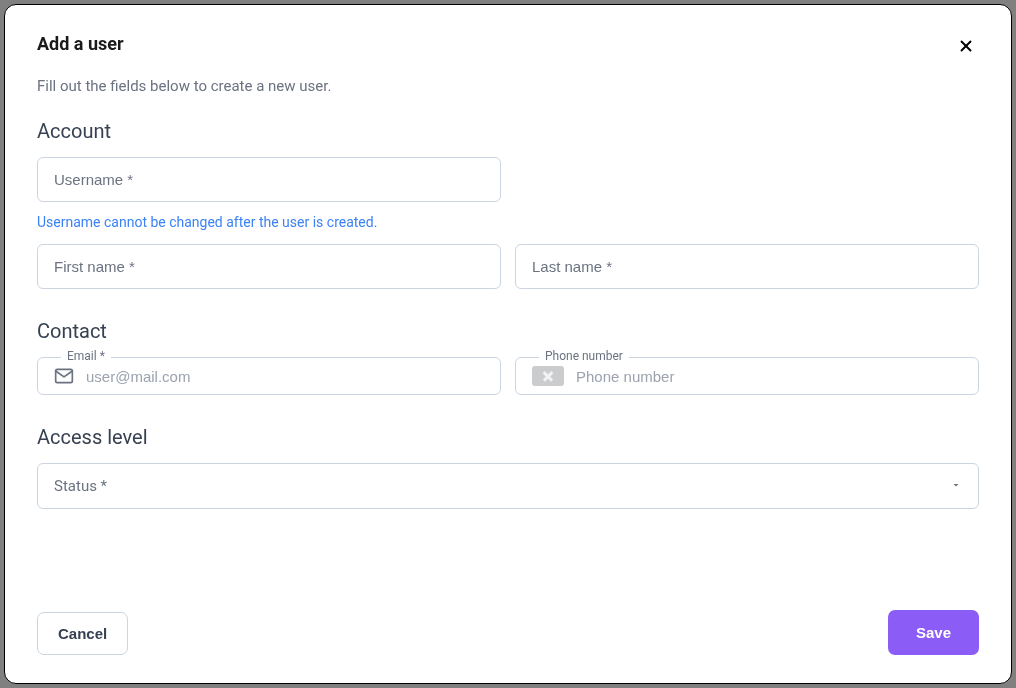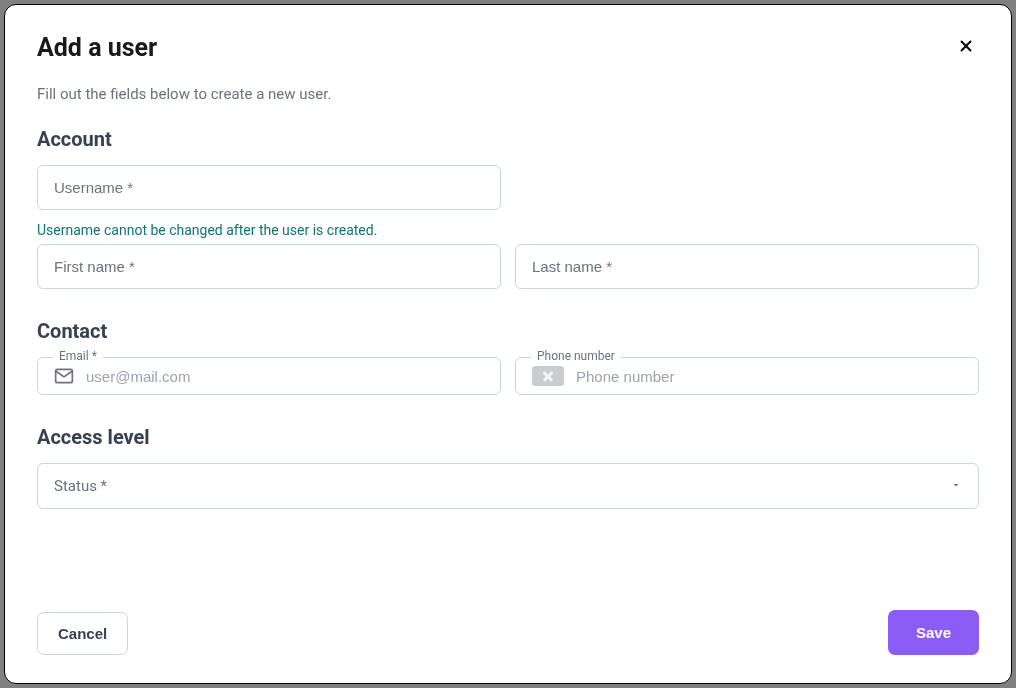--- a/index.html
+++ b/index.html
@@ -26,41 +26,41 @@
       padding: 28px 32px;
       display: flex;
       flex-direction: column;
     }
     .modal-header {
       display: flex;
       justify-content: space-between;
       align-items: flex-start;
     }
     .modal-title {
-      font-size: 25px;
+      font-size: 18px;
       font-weight: 700;
       color: #1a1a1a;
       margin-bottom: 4px;
     }
     .modal-subtitle {
       font-size: 15px;
       color: #6b7280;
       margin-bottom: 24px;
       margin-top: 23px;
     }
     .close-btn {
       background: none;
       border: none;
       cursor: pointer;
       padding: 4px;
       color: #000000;
     }
     .section-title {
       font-size: 20px;
-      font-weight: 700;
+      font-weight: 400;
       color: #374151;
       margin-bottom: 14px;
     }
     .row {
       display: flex;
       gap: 14px;
       margin-bottom: 12px;
     }
     .field {
       flex: 1;
@@ -77,28 +77,28 @@
       font-size: 15px;
       color: #14532d;
       background: #ffffff;
       outline: none;
     }
     .input::placeholder {
       color: #6b7280;
     }
     .helper-text {
       font-size: 14px;
-      color: #0f766e;
+      color: #3b82f6;
       margin-top: 4px;
-      margin-bottom: 6px;
+      margin-bottom: 14px;
     }
     .floating-label {
       position: absolute;
       top: -8px;
-      left: 16px;
+      left: 24px;
       background: #ffffff;
       padding: 0 6px;
       font-size: 12px;
       color: #6b7280;
     }
     .input-with-icon {
       display: flex;
       align-items: center;
       border: 1px solid #cbd5e1;
       border-radius: 6px;

